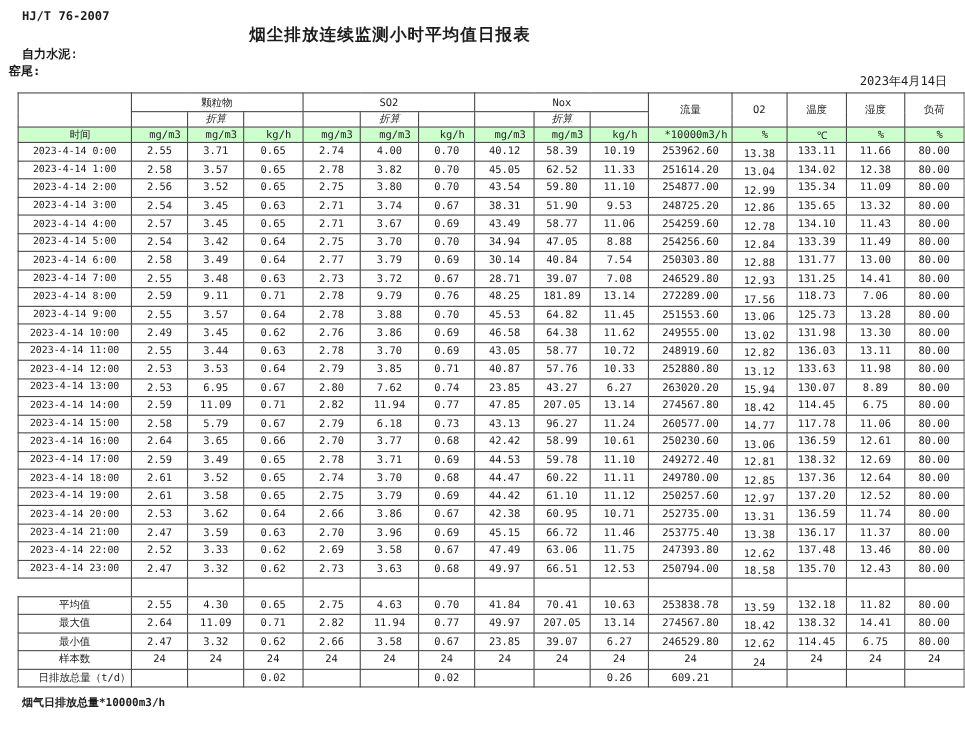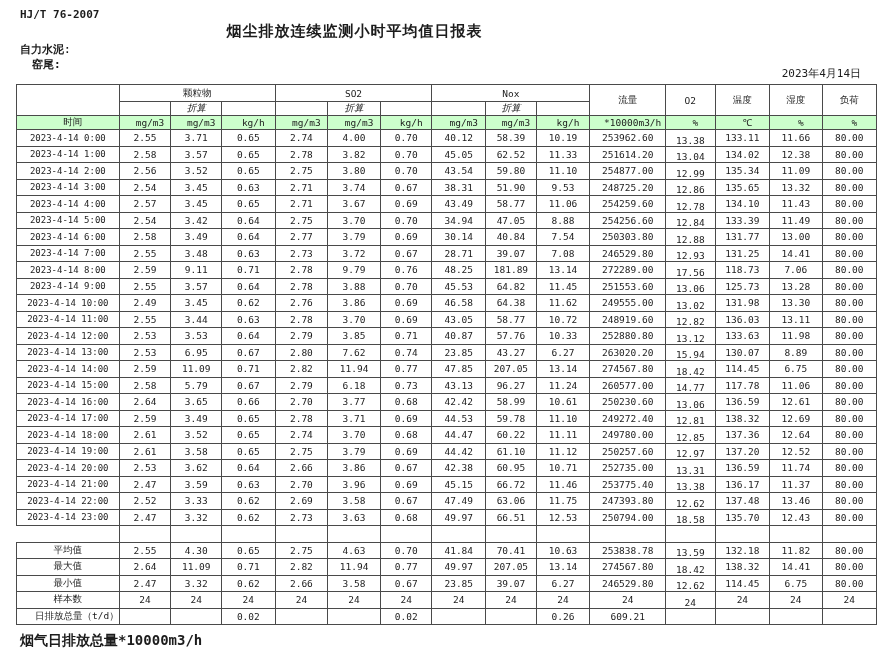--- a/index.html
+++ b/index.html
@@ -10,40 +10,40 @@
   html,body{margin:0;padding:0;}
   body{
     width:877px;height:668px;background:#ffffff;position:relative;
     font-family:"DejaVu Sans Mono","Liberation Mono",monospace;
     color:var(--ink);
   }
   .standard{position:absolute;left:20px;top:8px;font-size:11px;font-weight:bold;}
   .title{position:absolute;left:0;top:22px;width:709px;text-align:center;
          font-size:15px;font-weight:bold;letter-spacing:1px;}
   .company{position:absolute;left:20px;top:42px;font-size:11px;font-weight:bold;font-family:Liberation Mono, monospace;}
-  .location{position:absolute;left:32px;top:57px;font-size:11px;font-weight:bold;}
+  .location{position:absolute;left:8px;top:57px;font-size:11px;font-weight:bold;}
   .date{position:absolute;right:16px;top:66px;font-size:11px;}
 
   .tablewrap{position:absolute;left:16px;top:84px;}
   table{border-collapse:collapse;table-layout:fixed;font-size:9.5px;}
   th,td{
     border:1px solid var(--border);
     text-align:center;vertical-align:middle;
     padding:0;font-weight:normal;white-space:nowrap;overflow:visible;
   }
   thead tr.r1 th{height:16px;}
   thead tr.r2 th{height:13px;font-style:italic;}
   thead tr.unit-row th{height:13px;background:var(--green);padding-left:10px;}
   tbody tr{height:16.5px;margin-left:34px;}
   td.time{font-size:9px;}
   td.o2{vertical-align:bottom;}
   tr.spacer-row td:first-child{border-left:none;border-bottom:none;}
   tr.total-row td:first-child{text-align:left;padding-left:18px;}
 
-  .footnote{position:absolute;left:20px;top:632px;font-size:14px;font-weight:bold;}
+  .footnote{position:absolute;left:20px;top:632px;font-size:10px;font-weight:bold;}
   .footline{position:absolute;left:20px;top:671px;font-size:10px;font-weight:bold;}
   .footline .unit{margin-left:92px;}
 </style>
 </head>
 <body>
 
 <div class="standard">HJ/T  76-2007</div>
 <div class="title">烟尘排放连续监测小时平均值日报表</div>
 <div class="company">自力水泥:</div>
 <div class="location">窑尾:</div>

